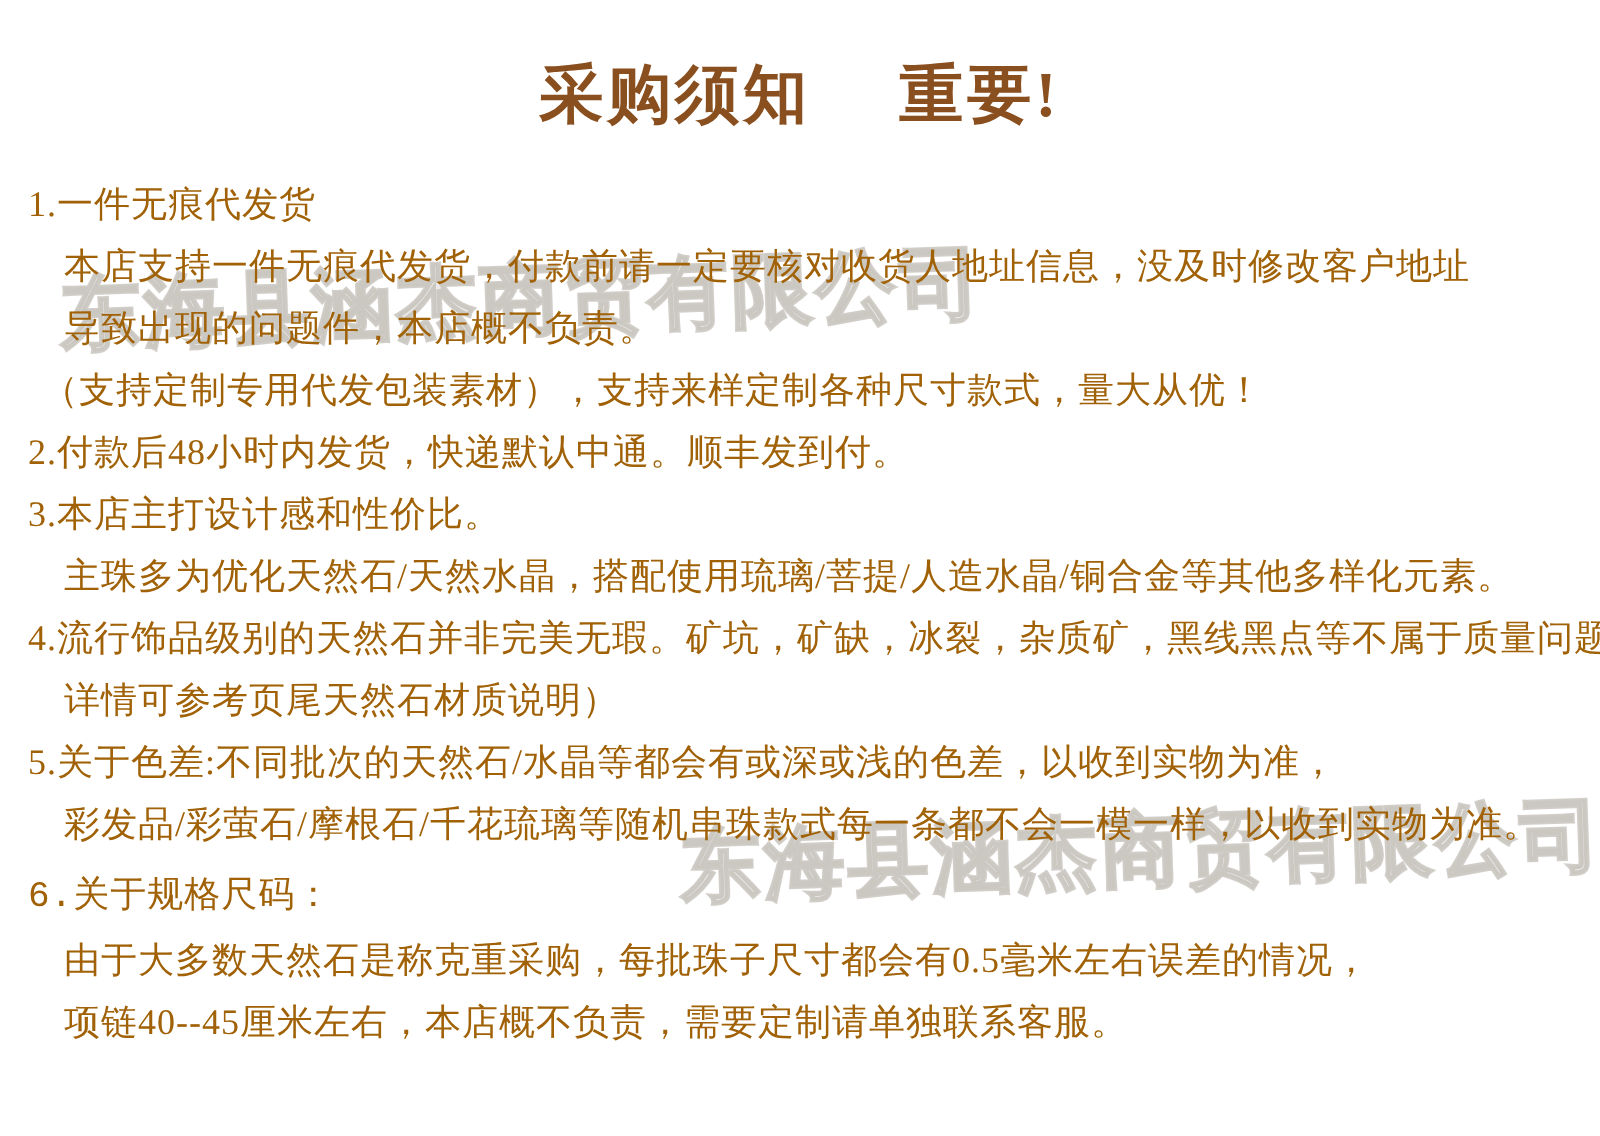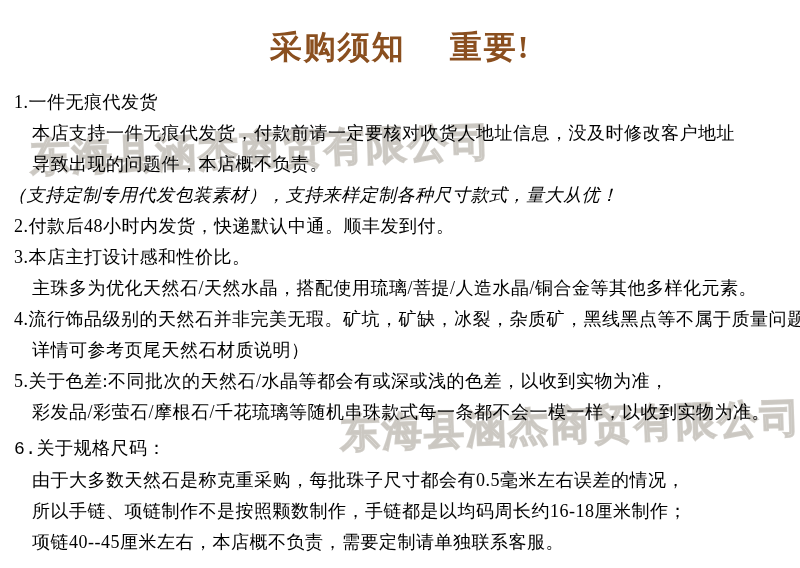--- a/index.html
+++ b/index.html
@@ -50,27 +50,27 @@
   }
   .content {
     position: relative;
     z-index: 2;
     margin-top: 17px;
   }
   .line {
     height: 31px;
     line-height: 31px;
     font-size: 18px;
-    color: #000000;
+    color: #a16207;
     white-space: nowrap;
     letter-spacing: 0.5px;
   }
   .num   { padding-left: 14px; }
   .cont  { padding-left: 32px; }
-  .paren { padding-left: 8px; font-style: italic;  }
+  .paren { padding-left: 21px;  }
   .gap-before { margin-top: 6px; font-family: Liberation Mono, monospace; }
 </style>
 </head>
 <body>
 
 <div class="page">
 
   <div class="watermark wm-1">东海县涵杰商贸有限公司</div>
   <div class="watermark wm-2">东海县涵杰商贸有限公司</div>
 
@@ -83,17 +83,16 @@
     <div class="line paren">（支持定制专用代发包装素材），支持来样定制各种尺寸款式，量大从优！</div>
     <div class="line num">2.付款后48小时内发货，快递默认中通。顺丰发到付。</div>
     <div class="line num">3.本店主打设计感和性价比。</div>
     <div class="line cont">主珠多为优化天然石/天然水晶，搭配使用琉璃/菩提/人造水晶/铜合金等其他多样化元素。</div>
     <div class="line num">4.流行饰品级别的天然石并非完美无瑕。矿坑，矿缺，冰裂，杂质矿，黑线黑点等不属于质量问题。</div>
     <div class="line cont">详情可参考页尾天然石材质说明）</div>
     <div class="line num">5.关于色差:不同批次的天然石/水晶等都会有或深或浅的色差，以收到实物为准，</div>
     <div class="line cont">彩发品/彩萤石/摩根石/千花琉璃等随机串珠款式每一条都不会一模一样，以收到实物为准。</div>
     <div class="line num gap-before">6.关于规格尺码：</div>
     <div class="line cont">由于大多数天然石是称克重采购，每批珠子尺寸都会有0.5毫米左右误差的情况，</div>
-    <div class="line cont">所以手链、项链制作不是按照颗数制作，手链都是以均码周长约16-18厘米制作；</div>
     <div class="line cont">项链40--45厘米左右，本店概不负责，需要定制请单独联系客服。</div>
   </div>
 
 </div>
 
 </body></html>

